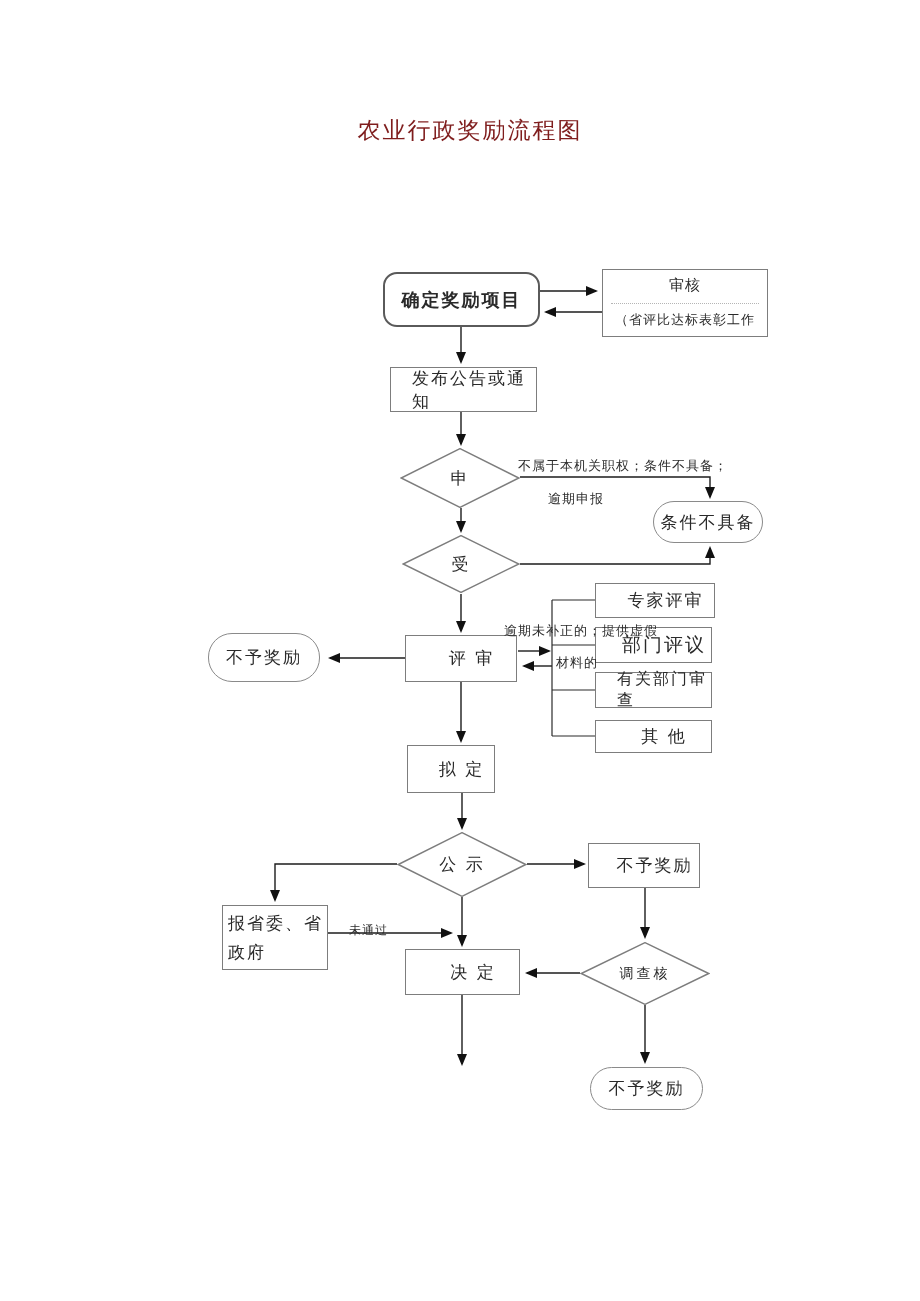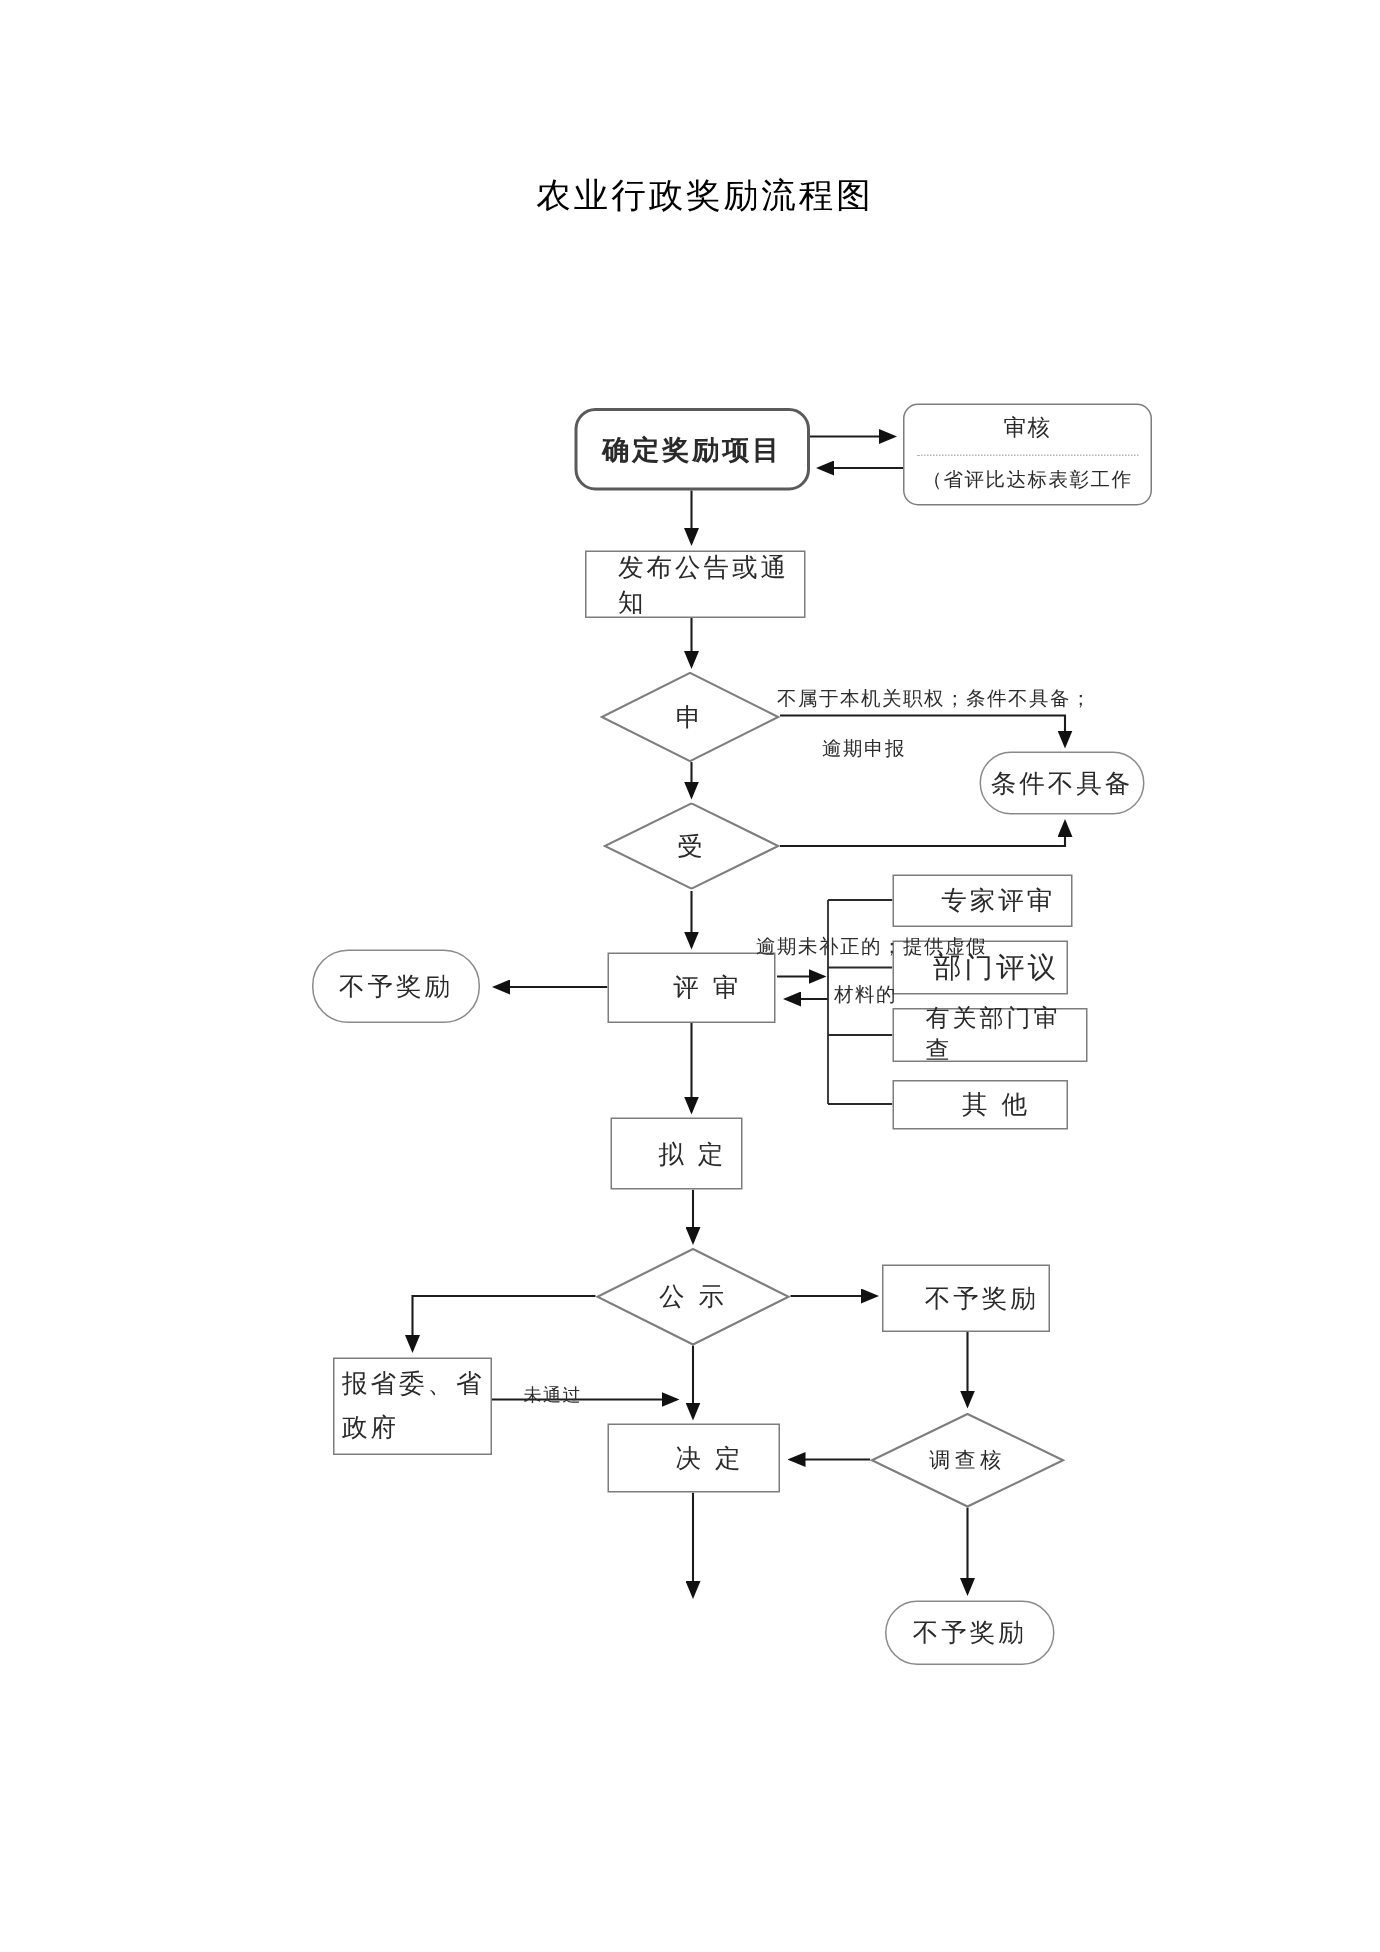--- a/index.html
+++ b/index.html
@@ -6,21 +6,21 @@
   .page{
     position:relative;
     width:920px;height:1301px;
     background:#ffffff;
     font-family:"DejaVu Serif","Liberation Serif",serif;
     color:#1f1f1f;
     overflow:hidden;
   }
   .title{
     position:absolute;left:20px;right:0;top:115px;
-    text-align:center;font-size:23px;letter-spacing:2px;color:#000000;
+    text-align:center;font-size:23px;letter-spacing:2px;color:#7f1d1d;
   }
   .edges{position:absolute;left:0;top:0;z-index:1;}
   .edges polyline{fill:none;stroke:#1c1c1c;stroke-width:1.4;}
   .edges polyline.plain{stroke:#2a2a2a;stroke-width:1.2;}
   .node{
     position:absolute;z-index:2;box-sizing:border-box;
     display:flex;align-items:center;justify-content:center;
     font-size:17px;letter-spacing:2px;color:#2a2a2a;
     background:#ffffff;
   }
@@ -80,21 +80,21 @@
     <polyline points="645,888 645,937" marker-end="url(#ah)"></polyline>
     <polyline points="580,973 527,973" marker-end="url(#ah)"></polyline>
     <polyline points="645,1005 645,1062" marker-end="url(#ah)"></polyline>
     <polyline points="462,995 462,1064" marker-end="url(#ah)"></polyline>
   </svg>
 
   <div class="node round" style="left:383px;top:272px;width:157px;height:55px;text-align:right;">
     <span>确定奖励项目</span>
   </div>
 
-  <div class="node rect reviewbox" style="left:602px;top:269px;width:166px;height:68px;border-radius:10px;">
+  <div class="node rect reviewbox" style="left:602px;top:269px;width:166px;height:68px;">
     <div class="review-title">审核</div>
     <div class="review-sub">（省评比达标表彰工作</div>
   </div>
 
   <div class="node rect" style="left:390px;top:367px;width:147px;height:45px;">
     <span>发布公告或通知</span>
   </div>
 
   <div class="node diamond" style="left:400px;top:448px;width:120px;height:60px;">
     <svg viewBox="0 0 100 100" preserveAspectRatio="none">
@@ -123,21 +123,21 @@
   </div>
 
   <div class="node rect" style="left:595px;top:583px;width:120px;height:35px;">
     <span>专家评审</span>
   </div>
 
   <div class="node rect big" style="left:595px;top:627px;width:117px;height:36px;">
     <span>部门评议</span>
   </div>
 
-  <div class="node rect" style="left:595px;top:672px;width:130px;height:36px;font-size:16px;">
+  <div class="node rect" style="left:595px;top:672px;width:117px;height:36px;font-size:16px;">
     <span>有关部门审查</span>
   </div>
 
   <div class="node rect" style="left:595px;top:720px;width:117px;height:33px;">
     <span>其 他</span>
   </div>
 
   <div class="node rect" style="left:407px;top:745px;width:88px;height:48px;">
     <span>拟 定</span>
   </div>

